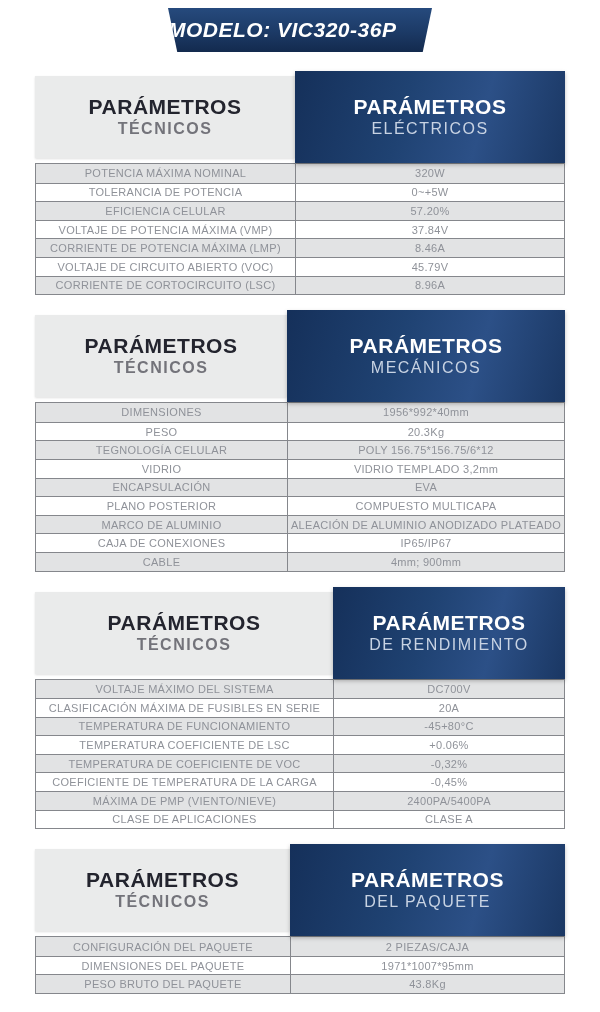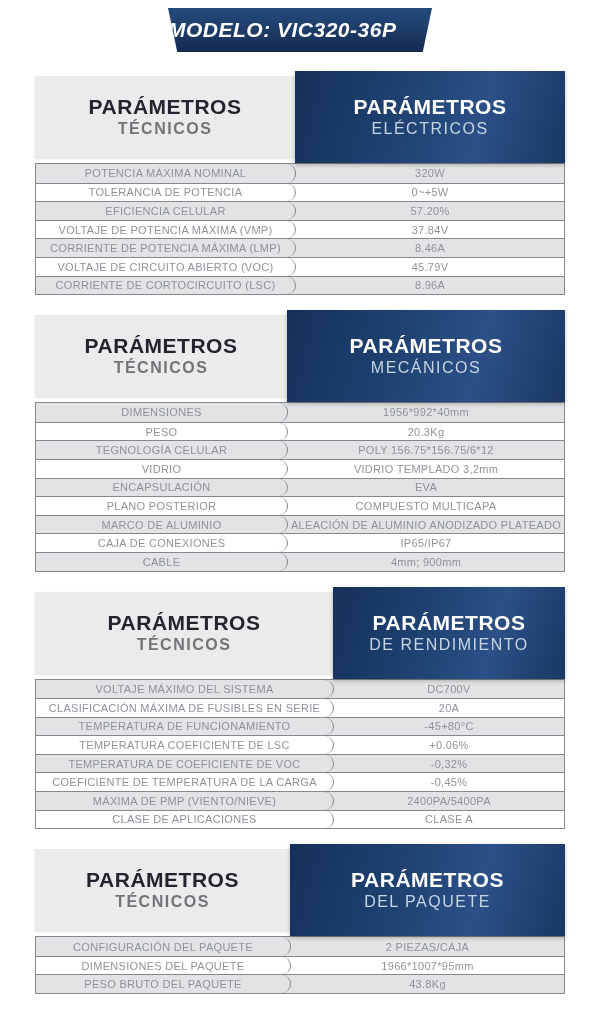--- a/index.html
+++ b/index.html
@@ -38,21 +38,21 @@
   .hdr-left .t2{color:#73737a;font-weight:bold;}
   .hdr-right .t1{color:#ffffff;}
   .hdr-right .t2{color:#c8d3e3;text-align:right;}
   .rows{border:1px solid #85878c;background:#ffffff;}
   .row{display:flex;box-sizing:border-box;height:18.6px;}
   .row + .row{border-top:1px solid #85878c;}
   .row.alt{background:#e2e3e4;}
   .cell{
     display:flex;align-items:center;justify-content:center;text-align:center;
     font-size:11px;letter-spacing:.3px;color:#8f9299;box-sizing:border-box;
-    white-space:nowrap;overflow:hidden;border-radius:9px;
+    white-space:nowrap;overflow:hidden;
   }
   .cell.label{width:var(--leftw);border-right:1px solid #85878c;}
   .cell.value{flex:1;}
 </style>
 </head>
 <body>
 
 <div class="page">
   <div class="badge">
     <span>MODELO: VIC320-36P</span>
@@ -210,21 +210,21 @@
         <div class="t2">DEL PAQUETE</div>
       </div>
     </div>
     <div class="rows">
           <div class="row alt">
             <div class="cell label">CONFIGURACIÓN DEL PAQUETE</div>
             <div class="cell value">2 PIEZAS/CAJA</div>
           </div>
           <div class="row">
             <div class="cell label">DIMENSIONES DEL PAQUETE</div>
-            <div class="cell value">1966*1007*95mm</div>
+            <div class="cell value">1971*1007*95mm</div>
           </div>
           <div class="row alt">
             <div class="cell label">PESO BRUTO DEL PAQUETE</div>
             <div class="cell value">43.8Kg</div>
           </div>
         </div>
   </section>
 </div>
 </div>
 

